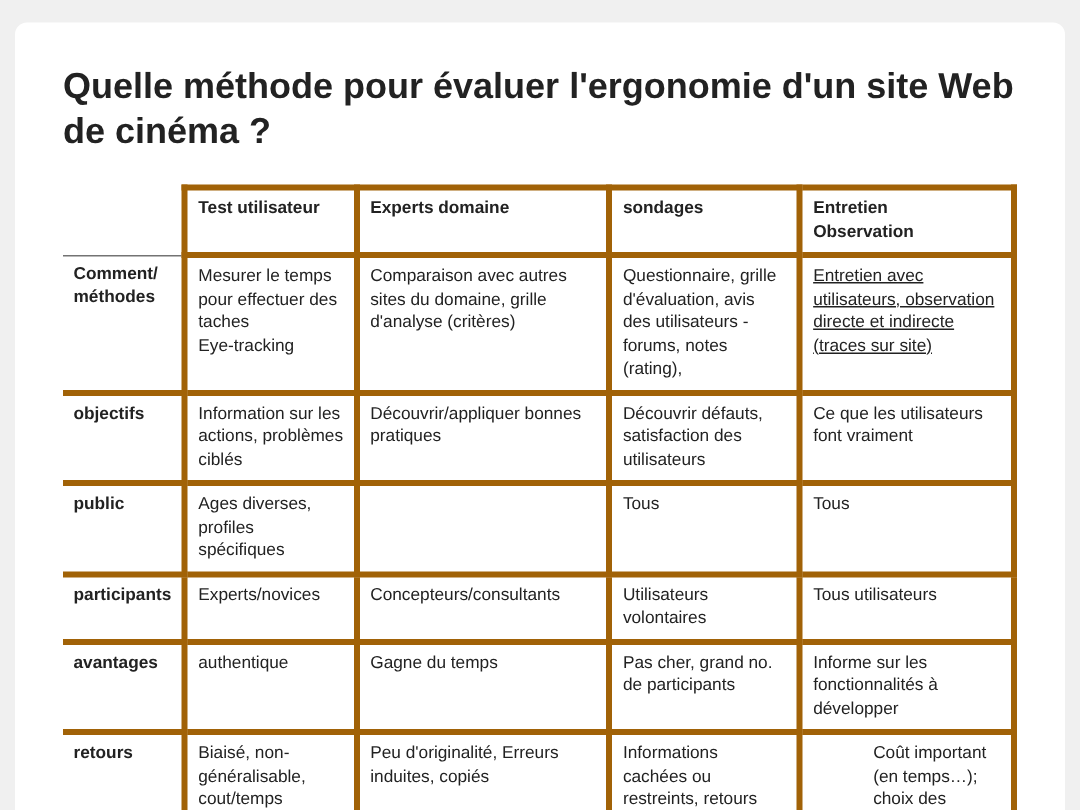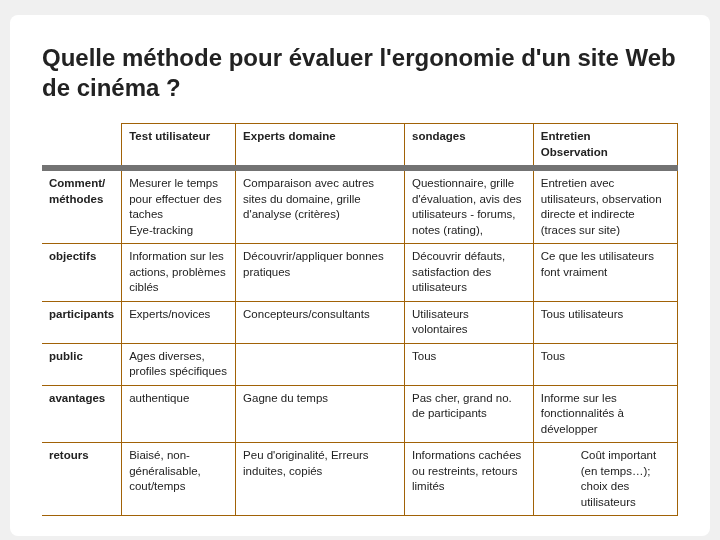--- a/index.html
+++ b/index.html
@@ -26,42 +26,42 @@
       color: #222;
       margin-bottom: 20px;
       line-height: 1.25;
     }
     table {
       width: 100%;
       border-collapse: collapse;
       font-size: 11.5px;
     }
     th, td {
-      border: 1px solid #a16207;
+      border: 4px solid #a16207;
       padding: 5px 7px;
       vertical-align: top;
       line-height: 1.35;
     }
     thead th {
       background: #fff;
       font-weight: bold;
       text-align: left;
     }
     thead th:first-child {
       background: #fff;
       border: none;
     }
     tbody tr td:first-child {
       font-weight: bold;
       background: #fff;
       border-left: none;
       white-space: nowrap;
     }
     tbody tr:first-child td {
-      border-top: 6px solid #737373;
+      border-top: 1px solid #737373;
     }
   </style>
 </head>
 <body>
 
 <div class="slide">
   <div class="title">Quelle méthode pour évaluer  l'ergonomie d'un site Web de cinéma ?</div>
   <table>
     <thead>
       <tr>
@@ -74,42 +74,42 @@
       </tr>
     </thead>
     <tbody id="table-body">
     <tr>
           <td style="white-space: pre-line;">Comment/
 méthodes</td>
           <td style="white-space: pre-line;">Mesurer le temps pour effectuer des taches
 Eye-tracking</td>
           <td style="white-space: pre-line;">Comparaison avec autres sites du domaine, grille d'analyse (critères)</td>
           <td style="white-space: pre-line;">Questionnaire, grille d'évaluation, avis des utilisateurs - forums, notes (rating),</td>
-          <td style="white-space: pre-line;">Entretien avec utilisateurs, observation directe et indirecte (traces sur site)</td>
+          <td style="white-space: pre-line; text-decoration: underline;">Entretien avec utilisateurs, observation directe et indirecte (traces sur site)</td>
         </tr>
         <tr>
           <td style="white-space: pre-line;">objectifs</td>
           <td style="white-space: pre-line;">Information sur les actions, problèmes ciblés</td>
           <td style="white-space: pre-line;">Découvrir/appliquer bonnes pratiques</td>
           <td style="white-space: pre-line;">Découvrir défauts, satisfaction des utilisateurs</td>
           <td style="white-space: pre-line;">Ce que les utilisateurs font vraiment</td>
         </tr>
         <tr>
+          <td style="white-space: pre-line;">public</td>
+          <td style="white-space: pre-line;">Ages diverses, profiles spécifiques</td>
+          <td style="white-space: pre-line;"></td>
+          <td style="white-space: pre-line;">Tous</td>
+          <td style="white-space: pre-line;">Tous</td>
+        </tr>
+        <tr>
           <td style="white-space: pre-line;">participants</td>
           <td style="white-space: pre-line;">Experts/novices</td>
           <td style="white-space: pre-line;">Concepteurs/consultants</td>
           <td style="white-space: pre-line;">Utilisateurs volontaires</td>
           <td style="white-space: pre-line;">Tous utilisateurs</td>
-        </tr>
-        <tr>
-          <td style="white-space: pre-line;">public</td>
-          <td style="white-space: pre-line;">Ages diverses, profiles spécifiques</td>
-          <td style="white-space: pre-line;"></td>
-          <td style="white-space: pre-line;">Tous</td>
-          <td style="white-space: pre-line;">Tous</td>
         </tr>
         <tr>
           <td style="white-space: pre-line;">avantages</td>
           <td style="white-space: pre-line;">authentique</td>
           <td style="white-space: pre-line;">Gagne du temps</td>
           <td style="white-space: pre-line;">Pas cher, grand no. de participants</td>
           <td style="white-space: pre-line;">Informe sur les fonctionnalités à développer</td>
         </tr>
         <tr>
           <td style="white-space: pre-line;">retours</td>

